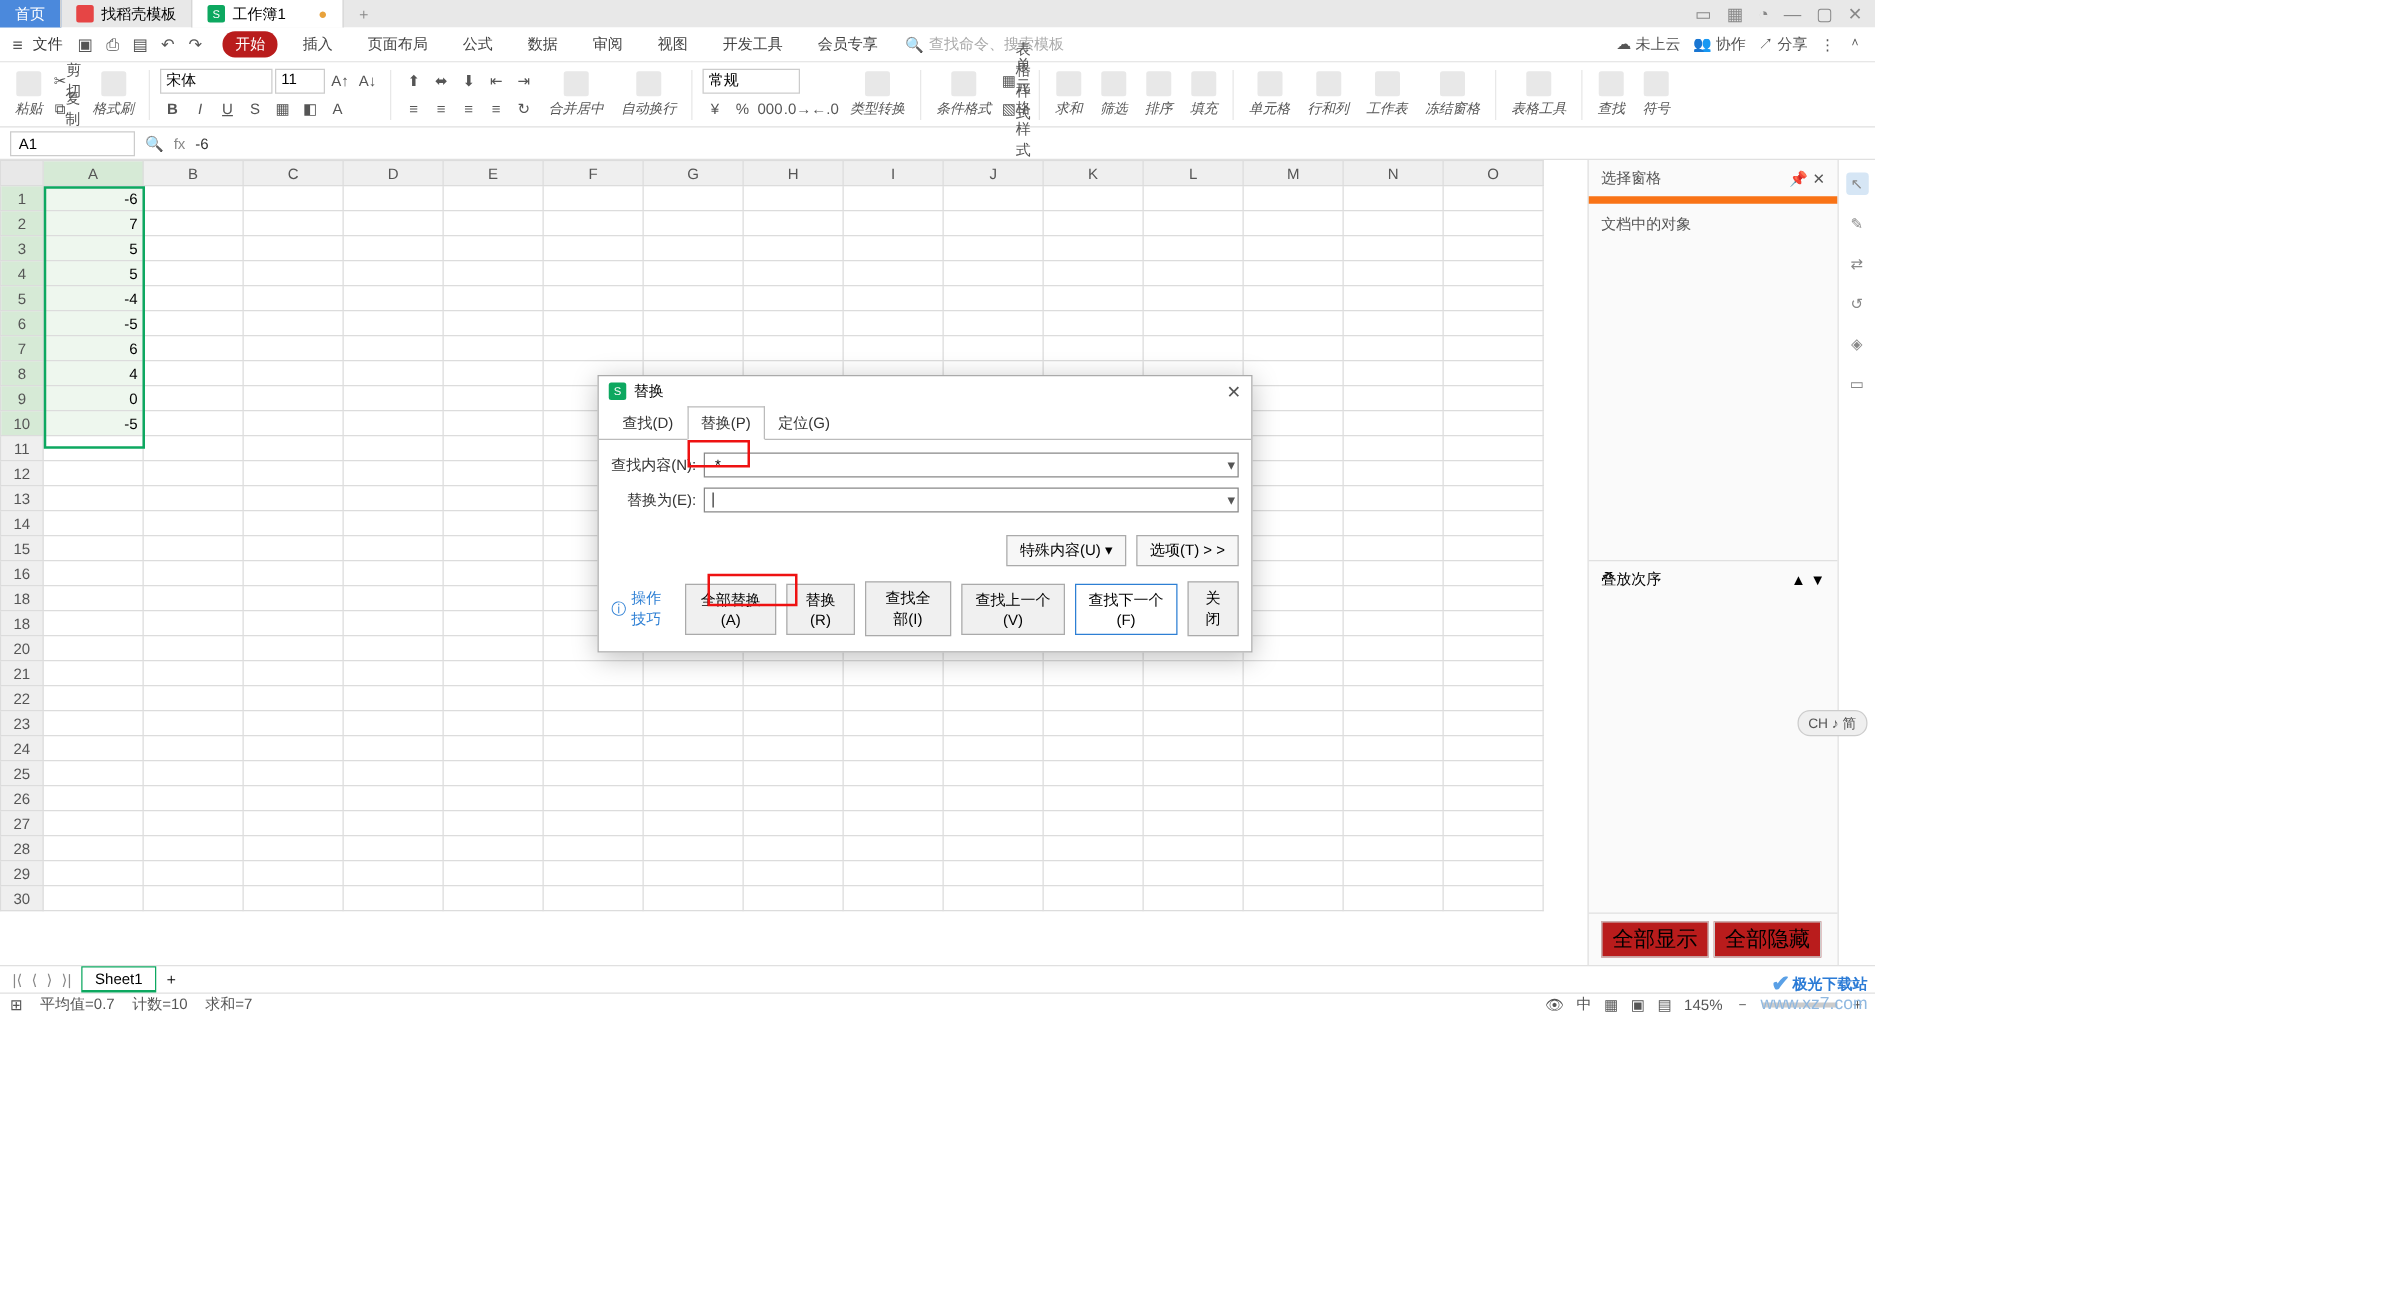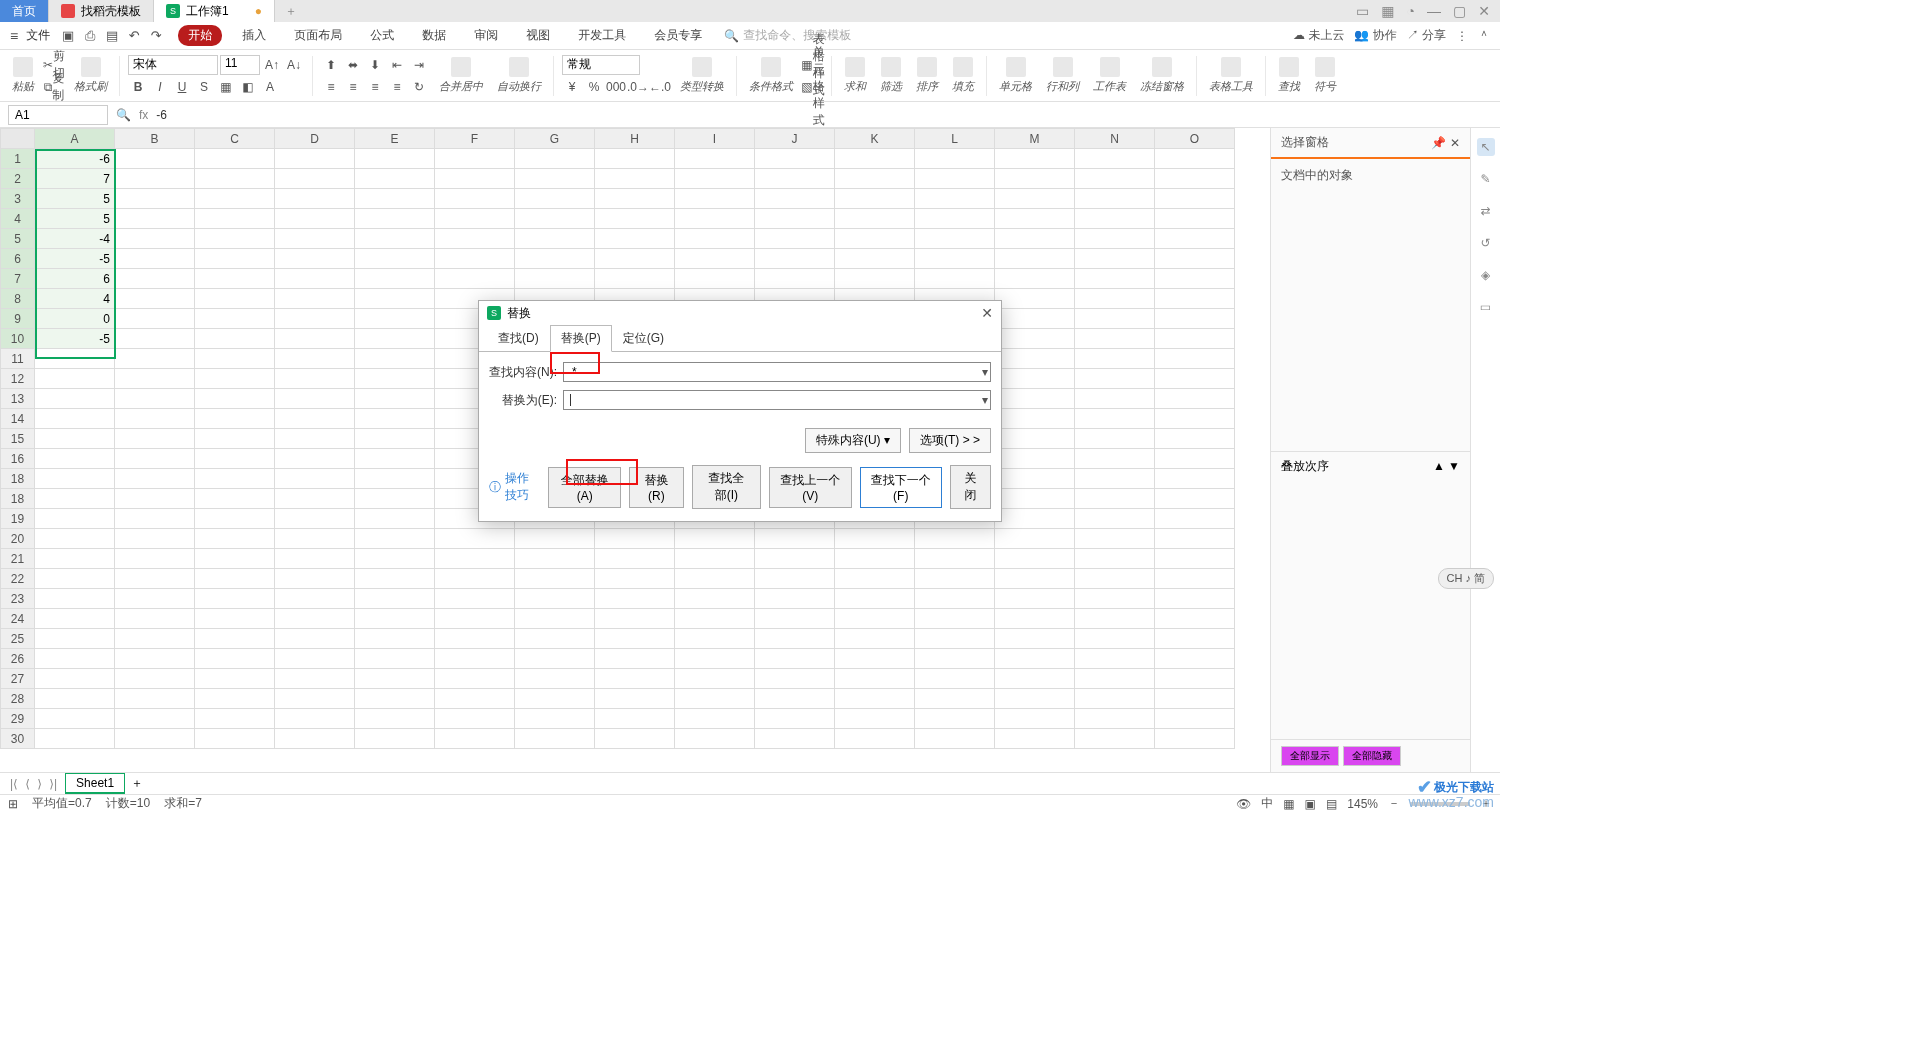--- a/index.html
+++ b/index.html
@@ -42,25 +42,25 @@
 .grid th, .grid td { border: 1px solid #dcdcdc; font-weight: normal; }
 .grid .colhdr th { background: #efefef; height: 20px; width: 80px; text-align: center; color: #555; }
 .grid .colhdr th.corner { width: 34px; background: #e8e8e8; }
 .grid .colhdr th.sel { background: #d6ead6; }
 .grid tbody th { background: #efefef; width: 34px; text-align: center; color: #555; }
 .grid tbody th.sel { background: #d6ead6; }
 .grid tbody td { width: 80px; height: 20px; text-align: right; padding-right: 4px; background: #fff; }
 .grid tbody td.sel { background: #eef7ee; }
 .grid .selborder { position: absolute; border: 2px solid #0da860; pointer-events: none; }
 .rightpanel { width: 200px; border-left: 1px solid #e0e0e0; background: #fafafa; display: flex; flex-direction: column; }
-.rightpanel .hdr { padding: 6px 10px; border-bottom: 2px solid #f97316; display: flex; justify-content: space-between; align-items: center; color: #555; }
+.rightpanel .hdr { padding: 6px 10px; border-bottom: 6px solid #f97316; display: flex; justify-content: space-between; align-items: center; color: #555; }
 .rightpanel .section { padding: 8px 10px; color: #555; }
 .rightpanel .footer { margin-top: auto; padding: 6px 10px; border-top: 1px solid #e0e0e0; display: flex; justify-content: space-between; align-items: center; }
 .rightpanel .footer .btns { display: flex; gap: 4px; }
-.rightpanel .footer .btns button { border: 1px solid #ccc; background: #d946ef; padding: 2px 8px; font-size: 10px; }
+.rightpanel .footer .btns button { border: 1px solid #ccc; background: #b91c1c; padding: 2px 8px; font-size: 17px; }
 .sidetools { width: 30px; border-left: 1px solid #e0e0e0; display: flex; flex-direction: column; align-items: center; gap: 14px; padding-top: 10px; color: #888; }
 .sidetools span { width: 18px; height: 18px; display: flex; align-items: center; justify-content: center; }
 .sidetools span.active { background: #d6e6f5; border-radius: 3px; }
 .sheetbar { height: 22px; border-top: 1px solid #e0e0e0; display: flex; align-items: center; padding: 0 8px; gap: 6px; }
 .sheetbar .nav span { color: #888; margin: 0 2px; }
 .sheetbar .sheet { border: 1px solid #0da860; border-bottom: 2px solid #0da860; padding: 2px 10px; background: #fff; }
 .statusbar { height: 18px; border-top: 1px solid #e0e0e0; display: flex; align-items: center; padding: 0 8px; gap: 14px; color: #555; font-size: 11px; }
 .statusbar .right { margin-left: auto; display: flex; align-items: center; gap: 10px; }
 .dialog { position: absolute; left: 478px; top: 300px; width: 524px; background: #fff; border: 1px solid #aaa; box-shadow: 0 4px 20px rgba(0,0,0,.25); }
 .dialog .titlebar2 { height: 24px; display: flex; align-items: center; padding: 0 8px; gap: 6px; }
@@ -633,38 +633,20 @@
             <td class=""></td>
             <td class=""></td>
             <td class=""></td>
             <td class=""></td>
             <td class=""></td>
             <td class=""></td>
             <td class=""></td>
             <td class=""></td>
           </tr>
           <tr>
-            <th class="">19</th>
-            <td class=""></td>
-            <td class=""></td>
-            <td class=""></td>
-            <td class=""></td>
-            <td class=""></td>
-            <td class=""></td>
-            <td class=""></td>
-            <td class=""></td>
-            <td class=""></td>
-            <td class=""></td>
-            <td class=""></td>
-            <td class=""></td>
-            <td class=""></td>
-            <td class=""></td>
-            <td class=""></td>
-          </tr>
-          <tr>
             <th class="">20</th>
             <td class=""></td>
             <td class=""></td>
             <td class=""></td>
             <td class=""></td>
             <td class=""></td>
             <td class=""></td>
             <td class=""></td>
             <td class=""></td>
             <td class=""></td>

